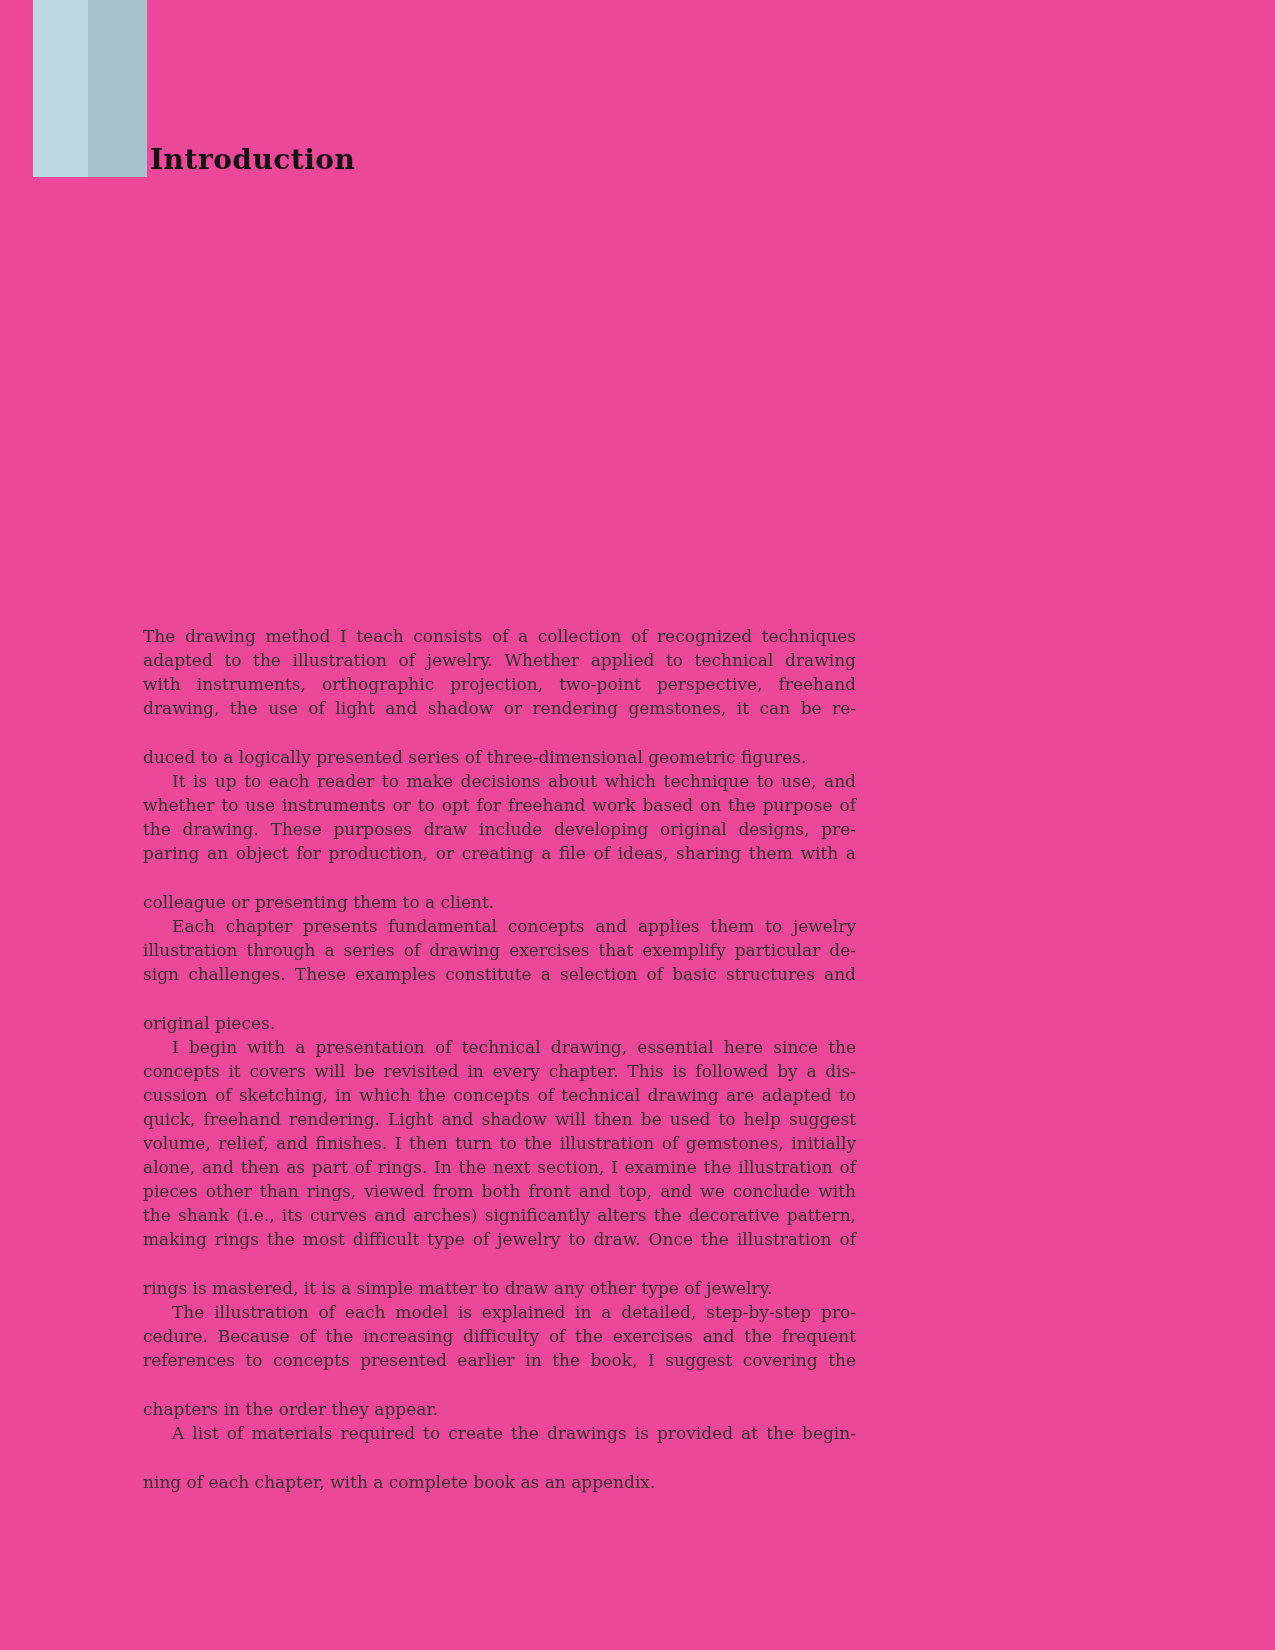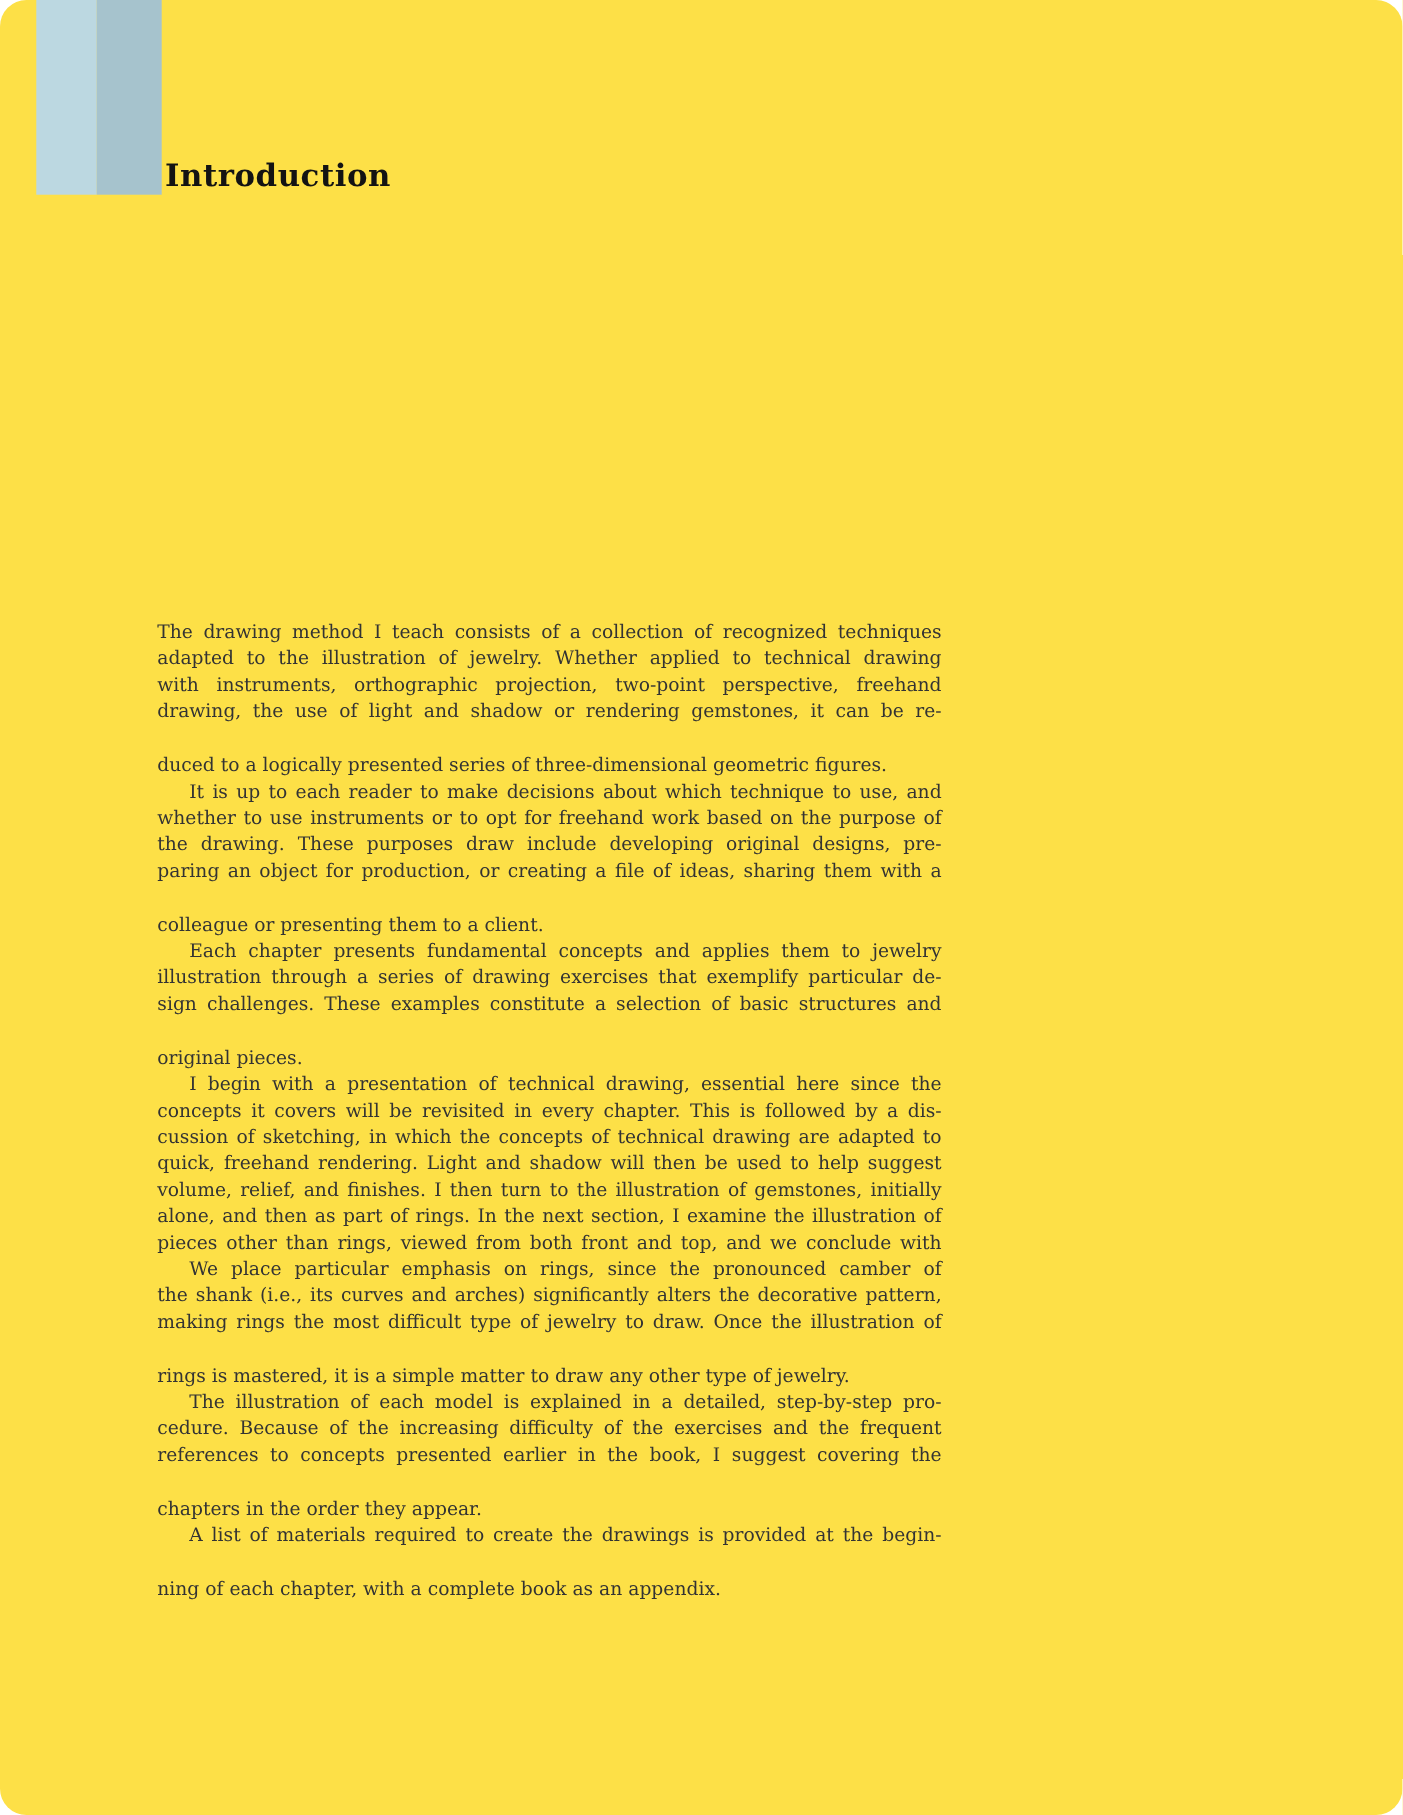--- a/index.html
+++ b/index.html
@@ -4,24 +4,23 @@
 <style>
   html, body {
     margin: 0;
     padding: 0;
     background: #ffffff;
   }
   .page {
     position: relative;
     width: 1275px;
     height: 1650px;
-    background: #fde047;
+    background: #ec4899;
     overflow: hidden;
     font-family: "DejaVu Serif", serif;
-    border-radius: 24px;
   }
   .decor-bar {
     position: absolute;
     top: 0;
   }
   .decor-bar.light {
     left: 33px;
     width: 55px;
     height: 177px;
   }
@@ -38,21 +37,21 @@
     font-size: 28px;
     line-height: 28px;
     font-weight: bold;
     color: #131313;
     letter-spacing: 0.5px;
     white-space: nowrap;
   }
   .body-text {
     position: absolute;
     left: 143px;
-    top: 563px;
+    top: 624px;
     width: 713px;
     font-size: 17px;
     color: #333333;
   }
   .body-text .line {
     height: 24px;
     line-height: 24px;
     text-align: justify;
     text-align-last: justify;
   }
@@ -86,21 +85,20 @@
       <div class="line">illustration through a series of drawing exercises that exemplify particular de-</div>
       <div class="line">sign challenges. These examples constitute a selection of basic structures and</div>
       <div class="line last">original pieces.</div>
       <div class="line indent">I begin with a presentation of technical drawing, essential here since the</div>
       <div class="line">concepts it covers will be revisited in every chapter. This is followed by a dis-</div>
       <div class="line">cussion of sketching, in which the concepts of technical drawing are adapted to</div>
       <div class="line">quick, freehand rendering. Light and shadow will then be used to help suggest</div>
       <div class="line">volume, relief, and finishes. I then turn to the illustration of gemstones, initially</div>
       <div class="line">alone, and then as part of rings. In the next section, I examine the illustration of</div>
       <div class="line">pieces other than rings, viewed from both front and top, and we conclude with</div>
-      <div class="line indent">We place particular emphasis on rings, since the pronounced camber of</div>
       <div class="line">the shank (i.e., its curves and arches) significantly alters the decorative pattern,</div>
       <div class="line">making rings the most difficult type of jewelry to draw. Once the illustration of</div>
       <div class="line last">rings is mastered, it is a simple matter to draw any other type of jewelry.</div>
       <div class="line indent">The illustration of each model is explained in a detailed, step-by-step pro-</div>
       <div class="line">cedure. Because of the increasing difficulty of the exercises and the frequent</div>
       <div class="line">references to concepts presented earlier in the book, I suggest covering the</div>
       <div class="line last">chapters in the order they appear.</div>
       <div class="line indent">A list of materials required to create the drawings is provided at the begin-</div>
       <div class="line last">ning of each chapter, with a complete book as an appendix.</div>
     </div>

